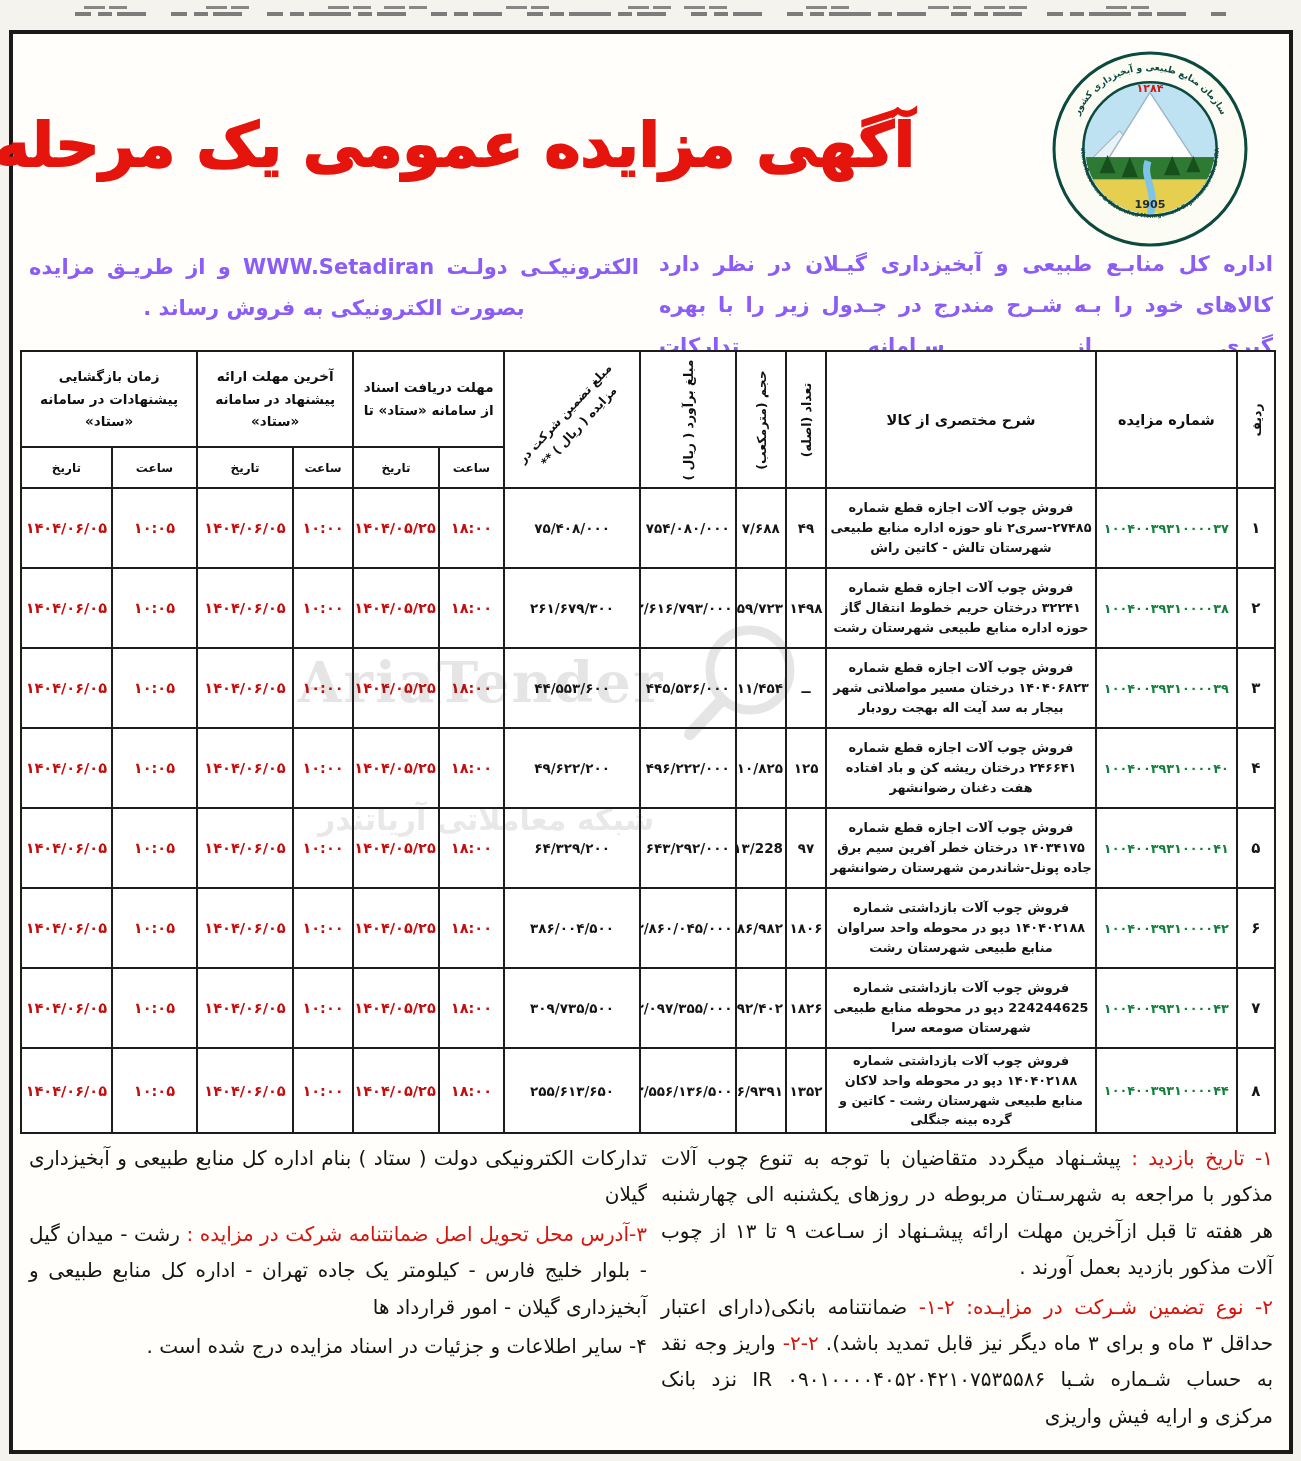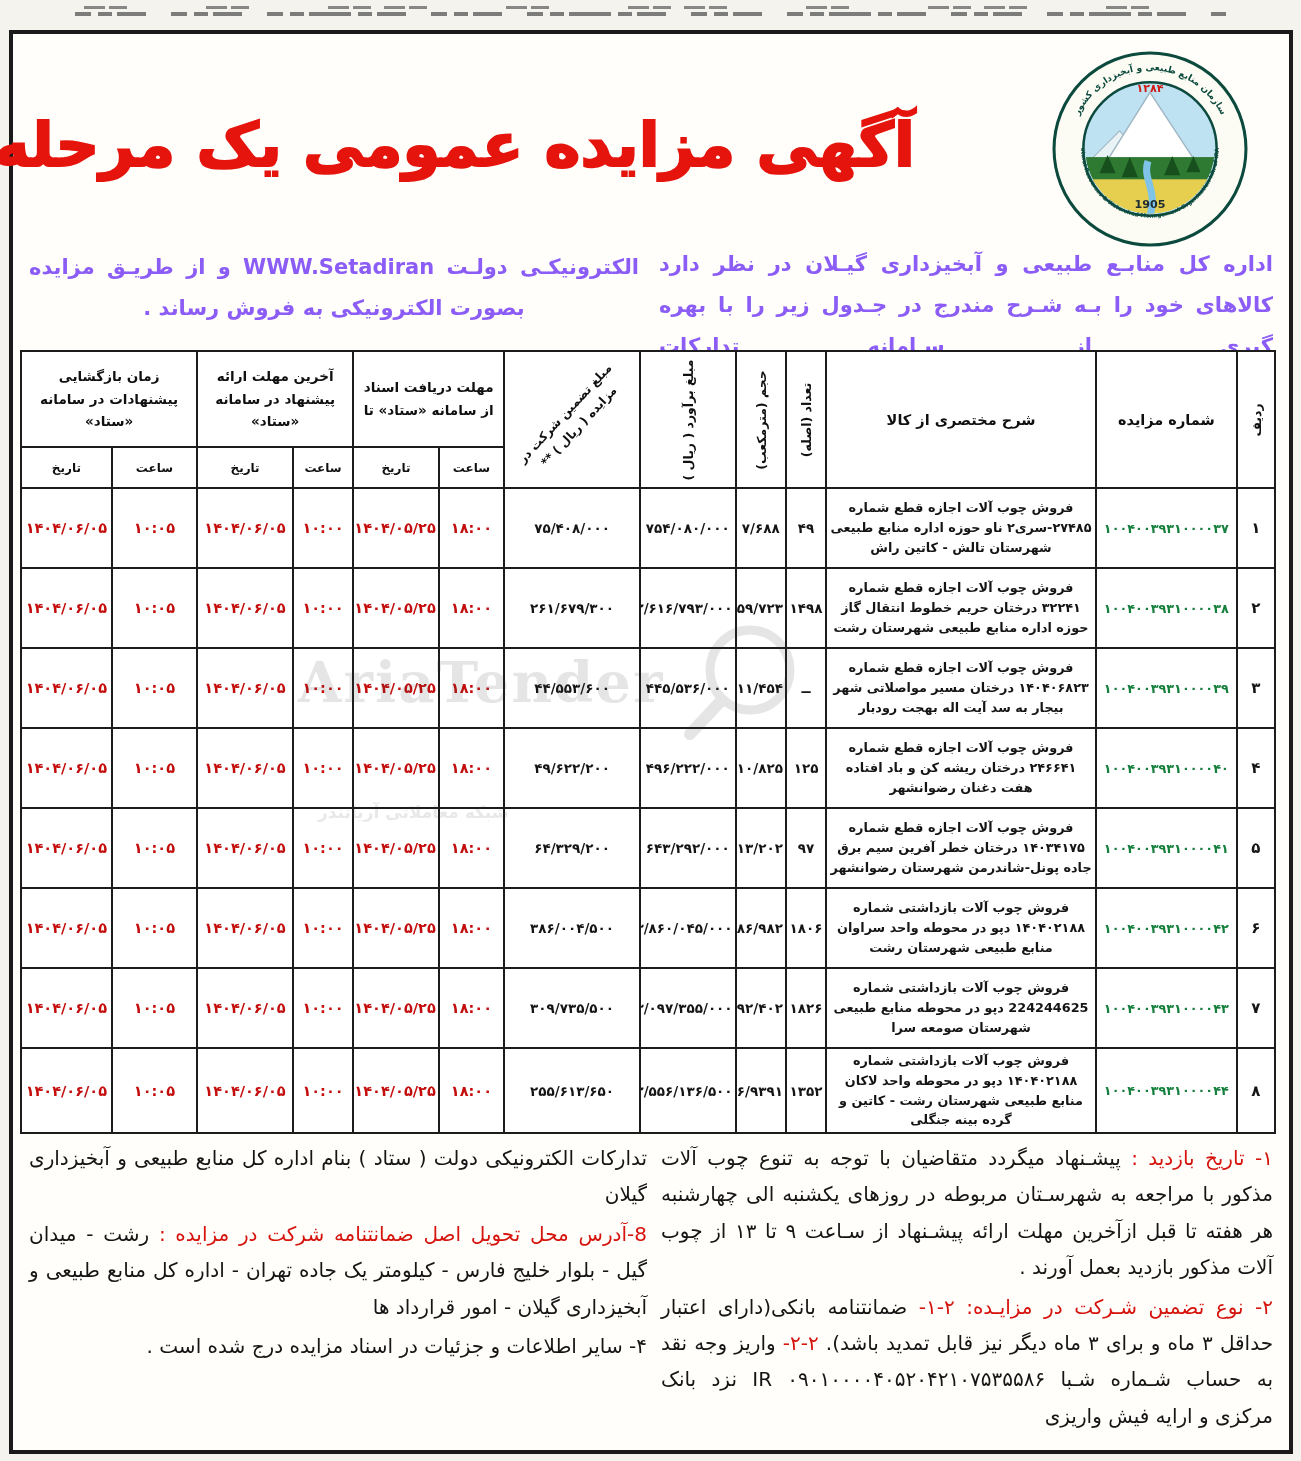--- a/index.html
+++ b/index.html
@@ -36,21 +36,21 @@
   tbody tr{height:80px}
   tbody td{font-weight:bold}
   .c-idx{font-size:15px}
   .c-no{color:#15803d;font-size:12.8px;letter-spacing:.4px}
   .c-desc{font-size:12.8px;line-height:1.55;padding:4px 9px}
   .c-num{font-size:13.5px}
   .c-red{color:#c40d0d;font-size:14.5px}
 
   .watermark{position:absolute;top:588px;left:285px;width:520px;direction:ltr;opacity:.13;color:#3d3d3d;display:flex;align-items:center;gap:16px}
   .wm-text{font-size:56px;font-weight:bold;letter-spacing:2px;font-family:"DejaVu Serif",serif}
-  .wm-fa{position:absolute;top:768px;left:305px;opacity:.12;font-size:17px;font-weight:bold;letter-spacing:9px;color:#4a4a4a;direction:rtl}
+  .wm-fa{position:absolute;top:768px;left:305px;opacity:.12;font-size:30px;font-weight:bold;letter-spacing:9px;color:#4a4a4a;direction:rtl}
 
   .footer-col{position:absolute;top:1106px;font-size:20px;font-weight:normal;line-height:1.82;text-align:justify;color:#151515}
   .fc-right{right:16px;width:612px}
   .fc-left{left:16px;width:618px}
   .note{margin-bottom:3px}
   .red{color:#d6130c}
   .signature{position:absolute;left:16px;width:618px;top:1356px;text-align:center;font-size:25px;font-weight:bold;color:#d6130c}
 </style>
 </head>
 <body>
@@ -205,21 +205,21 @@
             <td class="c-red">۱۰:۰۰</td>
             <td class="c-red">۱۴۰۴/۰۶/۰۵</td>
             <td class="c-red">۱۰:۰۵</td>
             <td class="c-red">۱۴۰۴/۰۶/۰۵</td>
           </tr>
           <tr>
             <td class="c-idx">۵</td>
             <td class="c-no">۱۰۰۴۰۰۳۹۳۱۰۰۰۰۴۱</td>
             <td class="c-desc">فروش چوب آلات اجازه قطع شماره ۱۴۰۳۴۱۷۵ درختان خطر آفرین سیم برق جاده پونل-شاندرمن شهرستان رضوانشهر</td>
             <td class="c-num">۹۷</td>
-            <td class="c-num">۱۳/۲۰۲</td>
+            <td class="c-num">۱۳/228</td>
             <td class="c-num">۶۴۳/۲۹۲/۰۰۰</td>
             <td class="c-num">۶۴/۳۲۹/۲۰۰</td>
             <td class="c-red">۱۸:۰۰</td>
             <td class="c-red">۱۴۰۴/۰۵/۲۵</td>
             <td class="c-red">۱۰:۰۰</td>
             <td class="c-red">۱۴۰۴/۰۶/۰۵</td>
             <td class="c-red">۱۰:۰۵</td>
             <td class="c-red">۱۴۰۴/۰۶/۰۵</td>
           </tr>
           <tr>
@@ -278,19 +278,19 @@
       </svg>
     </div>
     <div class="wm-fa">شبکه معاملاتی آریاتندر</div>
 
     <div class="footer-col fc-right">
         <p class="note"><span class="red">۱- تاریخ بازدید : </span><span>پیشـنهاد میگردد متقاضیان با توجه به تنوع چوب آلات مذکور با مراجعه به شهرسـتان مربوطه در روزهای یکشنبه الی چهارشنبه هر هفته تا قبل ازآخرین مهلت ارائه پیشـنهاد از سـاعت ۹ تا ۱۳ از چوب آلات مذکور بازدید بعمل آورند .</span></p>
         <p class="note"><span class="red">۲- نوع تضمین شـرکت در مزایـده: </span><span class="red">۲-۱-</span><span> ضمانتنامه بانکی(دارای اعتبار حداقل ۳ ماه و برای ۳ ماه دیگر نیز قابل تمدید باشد). </span><span class="red">۲-۲-</span><span> واریز وجه نقد به حساب شـماره شـبا </span><span dir="ltr">IR ۰۹۰۱۰۰۰۰۴۰۵۲۰۴۲۱۰۷۵۳۵۵۸۶</span><span> نزد بانک مرکزی و ارایه فیش واریزی </span></p>
       </div>
     <div class="footer-col fc-left">
         <p class="note"><span>تدارکات الکترونیکی دولت ( ستاد ) بنام اداره کل منابع طبیعی و آبخیزداری گیلان</span></p>
-        <p class="note"><span class="red">8-آدرس محل تحویل اصل ضمانتنامه شرکت در مزایده : </span><span>رشت - میدان گیل - بلوار خلیج فارس - کیلومتر یک جاده تهران - اداره کل منابع طبیعی و آبخیزداری گیلان - امور قرارداد ها</span></p>
+        <p class="note"><span class="red">۳-آدرس محل تحویل اصل ضمانتنامه شرکت در مزایده : </span><span>رشت - میدان گیل - بلوار خلیج فارس - کیلومتر یک جاده تهران - اداره کل منابع طبیعی و آبخیزداری گیلان - امور قرارداد ها</span></p>
         <p class="note"><span>۴- سایر اطلاعات و جزئیات در اسناد مزایده درج شده است .</span></p>
       </div>
 
 
   </div>
 </div>
 
 </body></html>

